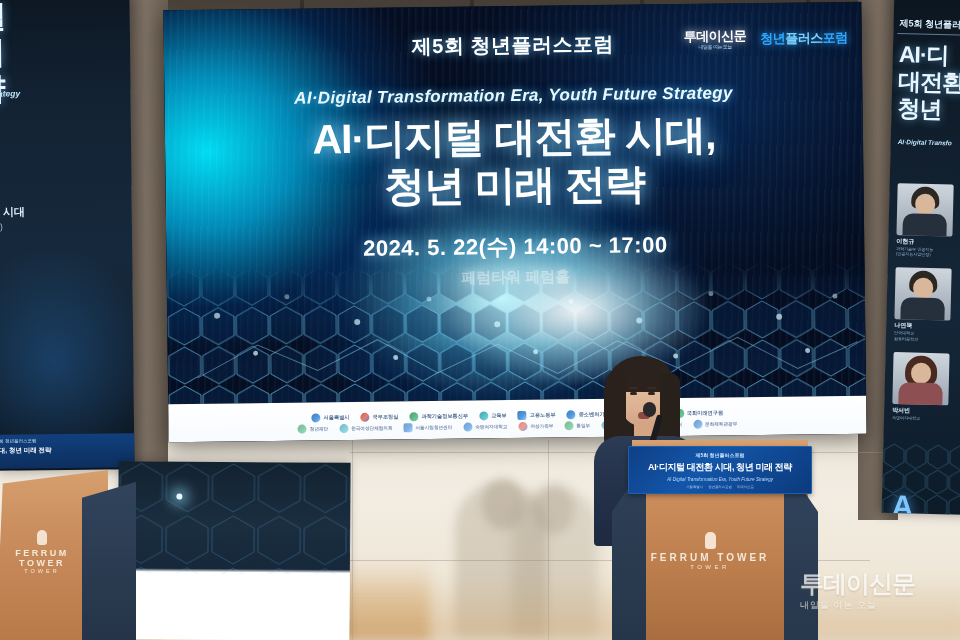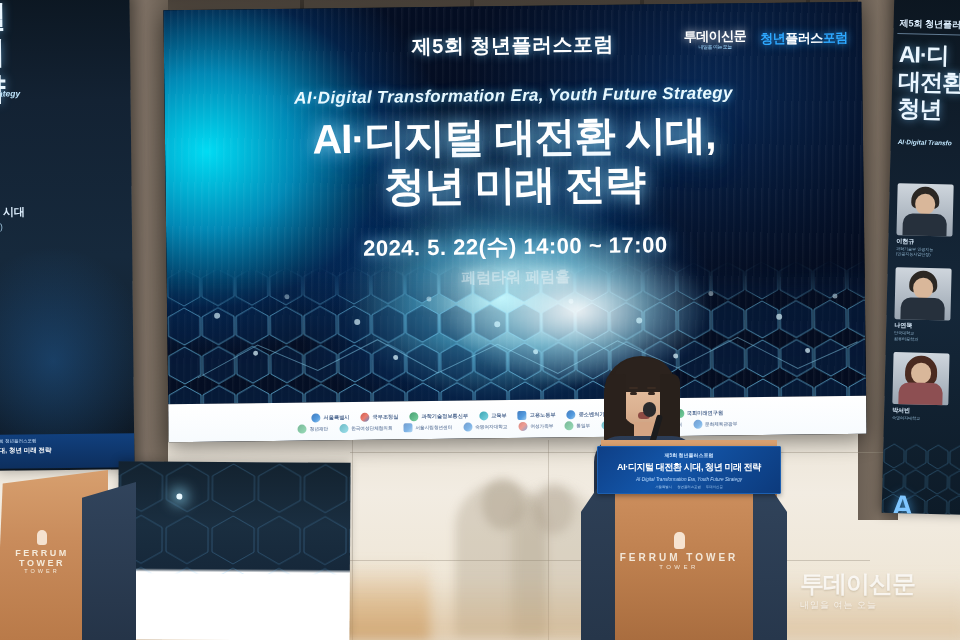--- a/index.html
+++ b/index.html
@@ -152,21 +152,21 @@
   .logo-today{
     font-size:13px;font-weight:bold;color:#ffffff;letter-spacing:-.5px;
     text-shadow:0 0 8px rgba(255,255,255,.8);
     display:flex;flex-direction:column;align-items:center;line-height:1;
   }
   .logo-today .tag{font-size:5px;color:#9fd8ff;font-weight:normal;margin-top:2px;}
   .logo-forum{
     font-size:13px;font-weight:bold;color:#2ea8ff;letter-spacing:-.5px;
     text-shadow:0 0 9px rgba(46,168,255,.9);
   }
-  .logo-forum .hl{color:#ffffff;}
+  .logo-forum .hl{color:#7dd3fc;}
 
   
   .sponsors{
     position:absolute;left:0;top:394px;width:698px;height:38px;
     display:flex;flex-direction:column;justify-content:center;gap:2px;
     padding:2px 0 0 0;
   }
   .sp-line{display:flex;justify-content:center;align-items:center;gap:11px;}
   .sp{
     display:flex;align-items:center;gap:3px;
@@ -265,21 +265,21 @@
   .br-bottomlogo{
     position:absolute;left:10px;bottom:-10px;color:#7fc6ff;font-size:30px;font-weight:bold;
     text-shadow:0 0 12px rgba(80,180,255,.8);
   }
   .br-hex{
     position:absolute;left:0;bottom:0;width:90px;height:70px;opacity:.55;
   }
 
   
   .podium-main{
-    position:absolute;left:581px;top:440px;width:206px;height:152px;
+    position:absolute;left:612px;top:440px;width:206px;height:152px;
   }
   .pod-wood{
     position:absolute;left:20px;top:0;width:176px;height:200px;
     background:linear-gradient(180deg,#d49a68 0%,#c98b58 25%,#bf7f4d 60%,#b0譬 100%);
     background:linear-gradient(180deg,#d8a070 0%,#cb8d5c 28%,#bd7f4e 62%,#a96d3f 100%);
   }
   .pod-side{
     position:absolute;left:0;top:22px;width:34px;height:178px;
     background:linear-gradient(180deg,#2f4158 0%,#26364a 100%);
     clip-path:polygon(0 28%,100% 0,100% 100%,0 100%);

